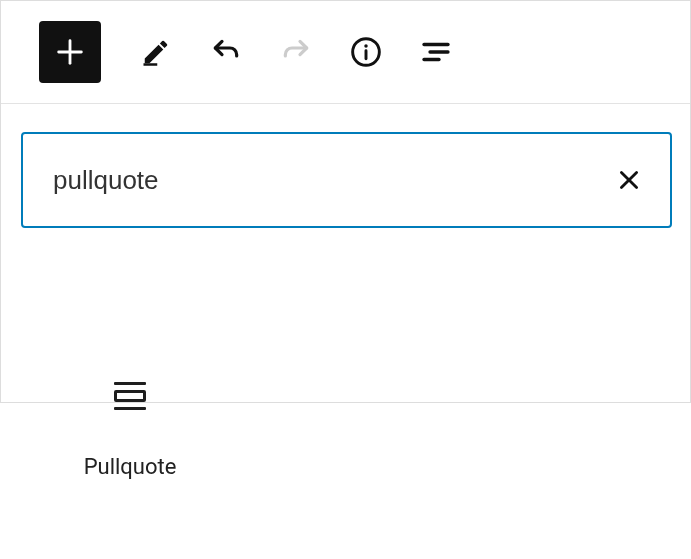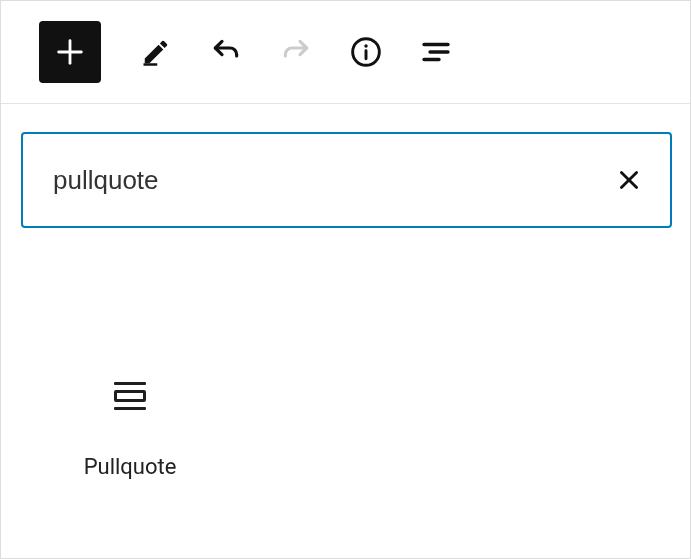--- a/index.html
+++ b/index.html
@@ -1,17 +1,17 @@
 <!DOCTYPE html>
 <html><head>
 <meta charset="utf-8">
 <style>
   * { box-sizing: border-box; margin: 0; padding: 0; }
   html, body { width: 691px; height: 559px; font-family: -apple-system, BlinkMacSystemFont, "Segoe UI", Roboto, sans-serif; background: #fff; }
-  .page { width: 691px; height: 559px; border: 1px solid #ddd; position: relative; }
+  .page { width: 691px; height: 403px; border: 1px solid #ddd; position: relative; }
   .toolbar {
     display: flex; align-items: center; padding: 20px 30px 20px 38px; gap: 40px;
     border-bottom: 1px solid #e3e3e3;
   }
   .add-btn {
     width: 62px; height: 62px; background: #111; color: #fff;
     display: flex; align-items: center; justify-content: center; border-radius: 4px;
   }
   .tb-icon { width: 30px; height: 30px; display: flex; align-items: center; justify-content: center; }
   svg { display: block; }

